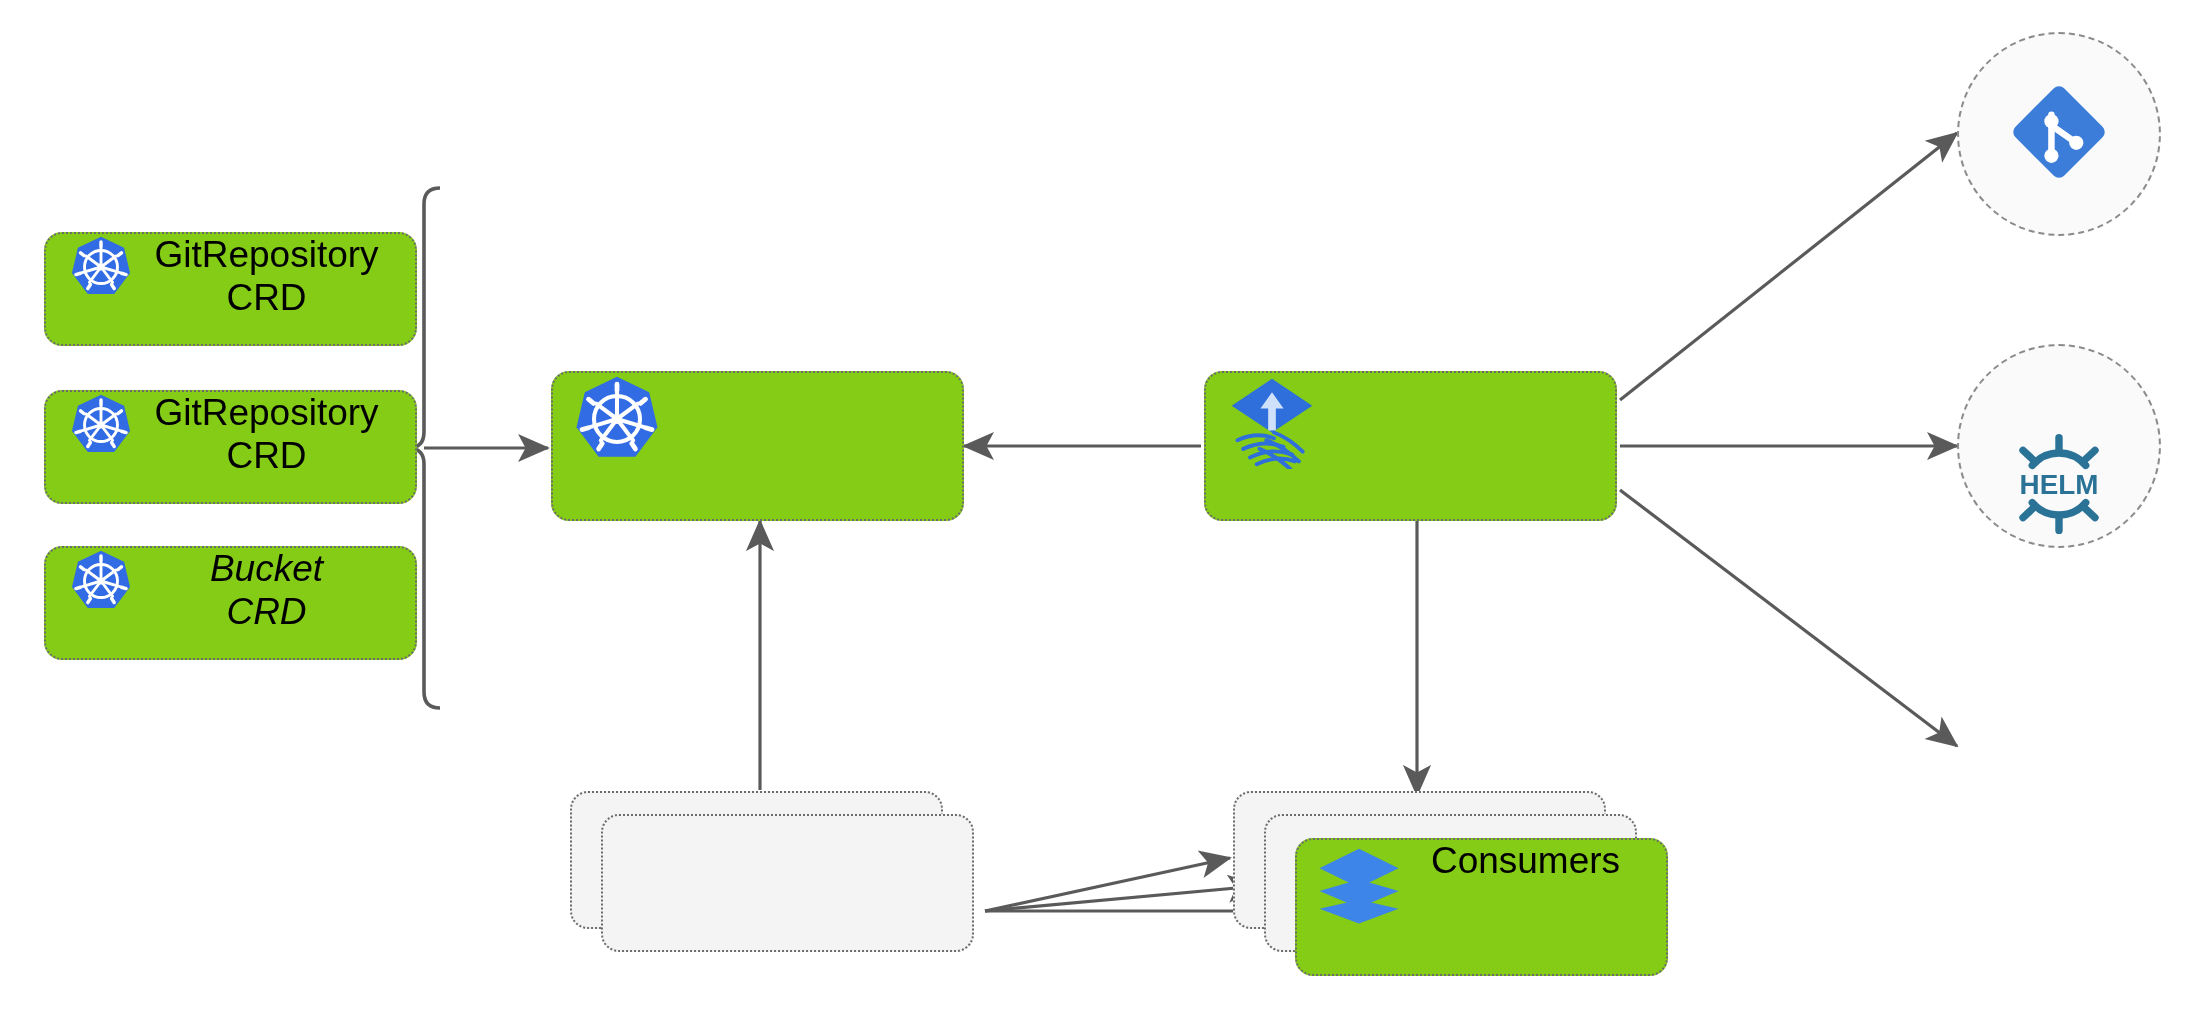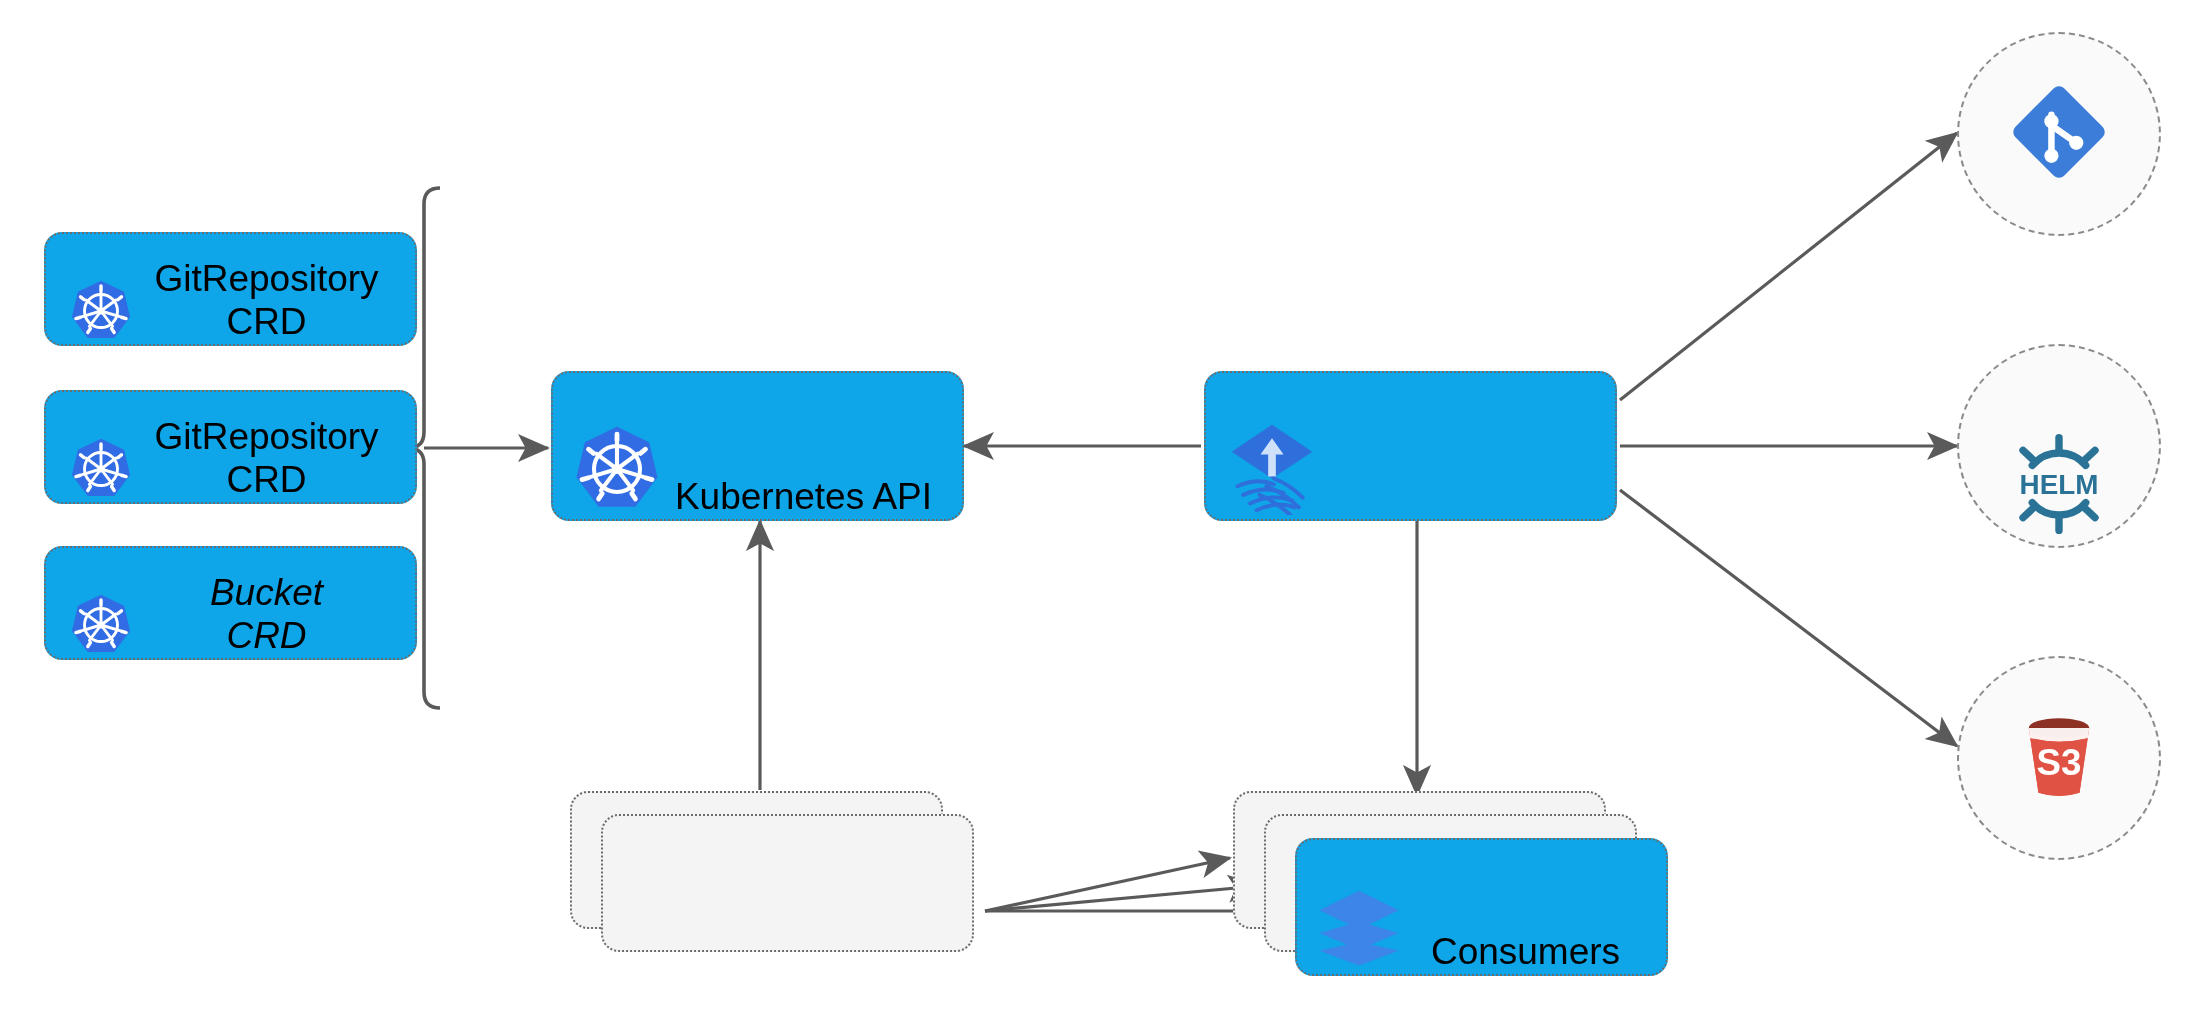--- a/index.html
+++ b/index.html
@@ -7,25 +7,25 @@
     font-family:"Liberation Sans", sans-serif;
     width:2196px;height:1030px;position:relative;overflow:hidden;
     -webkit-font-smoothing:antialiased;
   }
   #canvas{position:absolute;inset:0;}
   svg.edges{position:absolute;left:0;top:0;width:2196px;height:1030px;pointer-events:none;}
 
   
   .node{
     position:absolute;
-    background:#0ea5e9;
+    background:#84cc16;
     border:2px dotted #6b6b6b;
     border-radius:18px;
     box-sizing:border-box;
-    display:flex;align-items:flex-end;
+    display:flex;align-items:flex-start;
   }
   .node .label{
     color:#000;
     font-size:37px;
     line-height:1.16;
     text-align:center;
     white-space:pre-line;
   }
   .icon{flex:0 0 auto;display:block;}
 
@@ -195,21 +195,20 @@
           <line x1="50" y1="19" x2="50" y2="12"></line>
           <line x1="75.5" y1="33" x2="81" y2="28.5"></line>
           <line x1="81" y1="59.5" x2="88" y2="61.5"></line>
           <line x1="66" y1="76.5" x2="70" y2="82.5"></line>
           <line x1="34" y1="76.5" x2="30" y2="82.5"></line>
           <line x1="19" y1="59.5" x2="12" y2="61.5"></line>
           <line x1="24.5" y1="33" x2="19" y2="28.5"></line>
         </g>
       </svg>
     </span>
-    <span class="label">Kubernetes API</span>
   </div>
 
   <div class="node mainbox" style="left:1204px;top:371px;width:413px;height:150px;">
     <span class="icon">
       <svg viewBox="0 0 100 100" width="96" height="96">
         <polygon points="50,6 92,34 50,62 8,34" fill="#2f6fdb"></polygon>
         <path d="M50,20 L62,37 L54,37 L54,60 L46,60 L46,37 L38,37 Z" fill="#cfe0fa"></path>
         <g stroke="#2f6fdb" stroke-width="4.1" stroke-linecap="round" fill="none">
           <path d="M14,70 q20,-9 38,-2"></path>
           <path d="M20,79 q22,-10 42,-2"></path>
@@ -265,25 +264,14 @@
           <line x1="27.5" y1="29" x2="19" y2="21"></line>
           <line x1="72.5" y1="29" x2="81" y2="21"></line>
           <line x1="27.5" y1="71" x2="19" y2="79"></line>
           <line x1="72.5" y1="71" x2="81" y2="79"></line>
         </g>
         <text x="50" y="59" text-anchor="middle" fill="#2a7397" font-family="Liberation Sans, sans-serif" font-size="24" font-weight="bold">HELM</text>
       </svg>
     </span>
   </div>
 
-  <div class="circle" style="left:1957px;top:656px;width:204px;height:204px;">
-    <span class="icon">
-      <svg viewBox="0 0 100 100" width="108" height="108">
-        <path d="M22,24 L78,24 L69,84 Q50,90 31,84 Z" fill="#e05243"></path>
-        <ellipse cx="50" cy="24" rx="28" ry="9" fill="#8c3123"></ellipse>
-        <path d="M22,24 L78,24 L76.6,33.5 Q50,40 23.4,33.5 Z" fill="#fff" opacity="0.92"></path>
-        <path d="M23.4,33.5 Q50,40 76.6,33.5 L69,84 Q50,90 31,84 Z" fill="#e05243"></path>
-        <text x="50" y="68" text-anchor="middle" fill="#fff" font-family="Liberation Sans, sans-serif" font-size="34" font-weight="bold">S3</text>
-      </svg>
-    </span>
-  </div>
 
 </div>
 
 </body></html>

